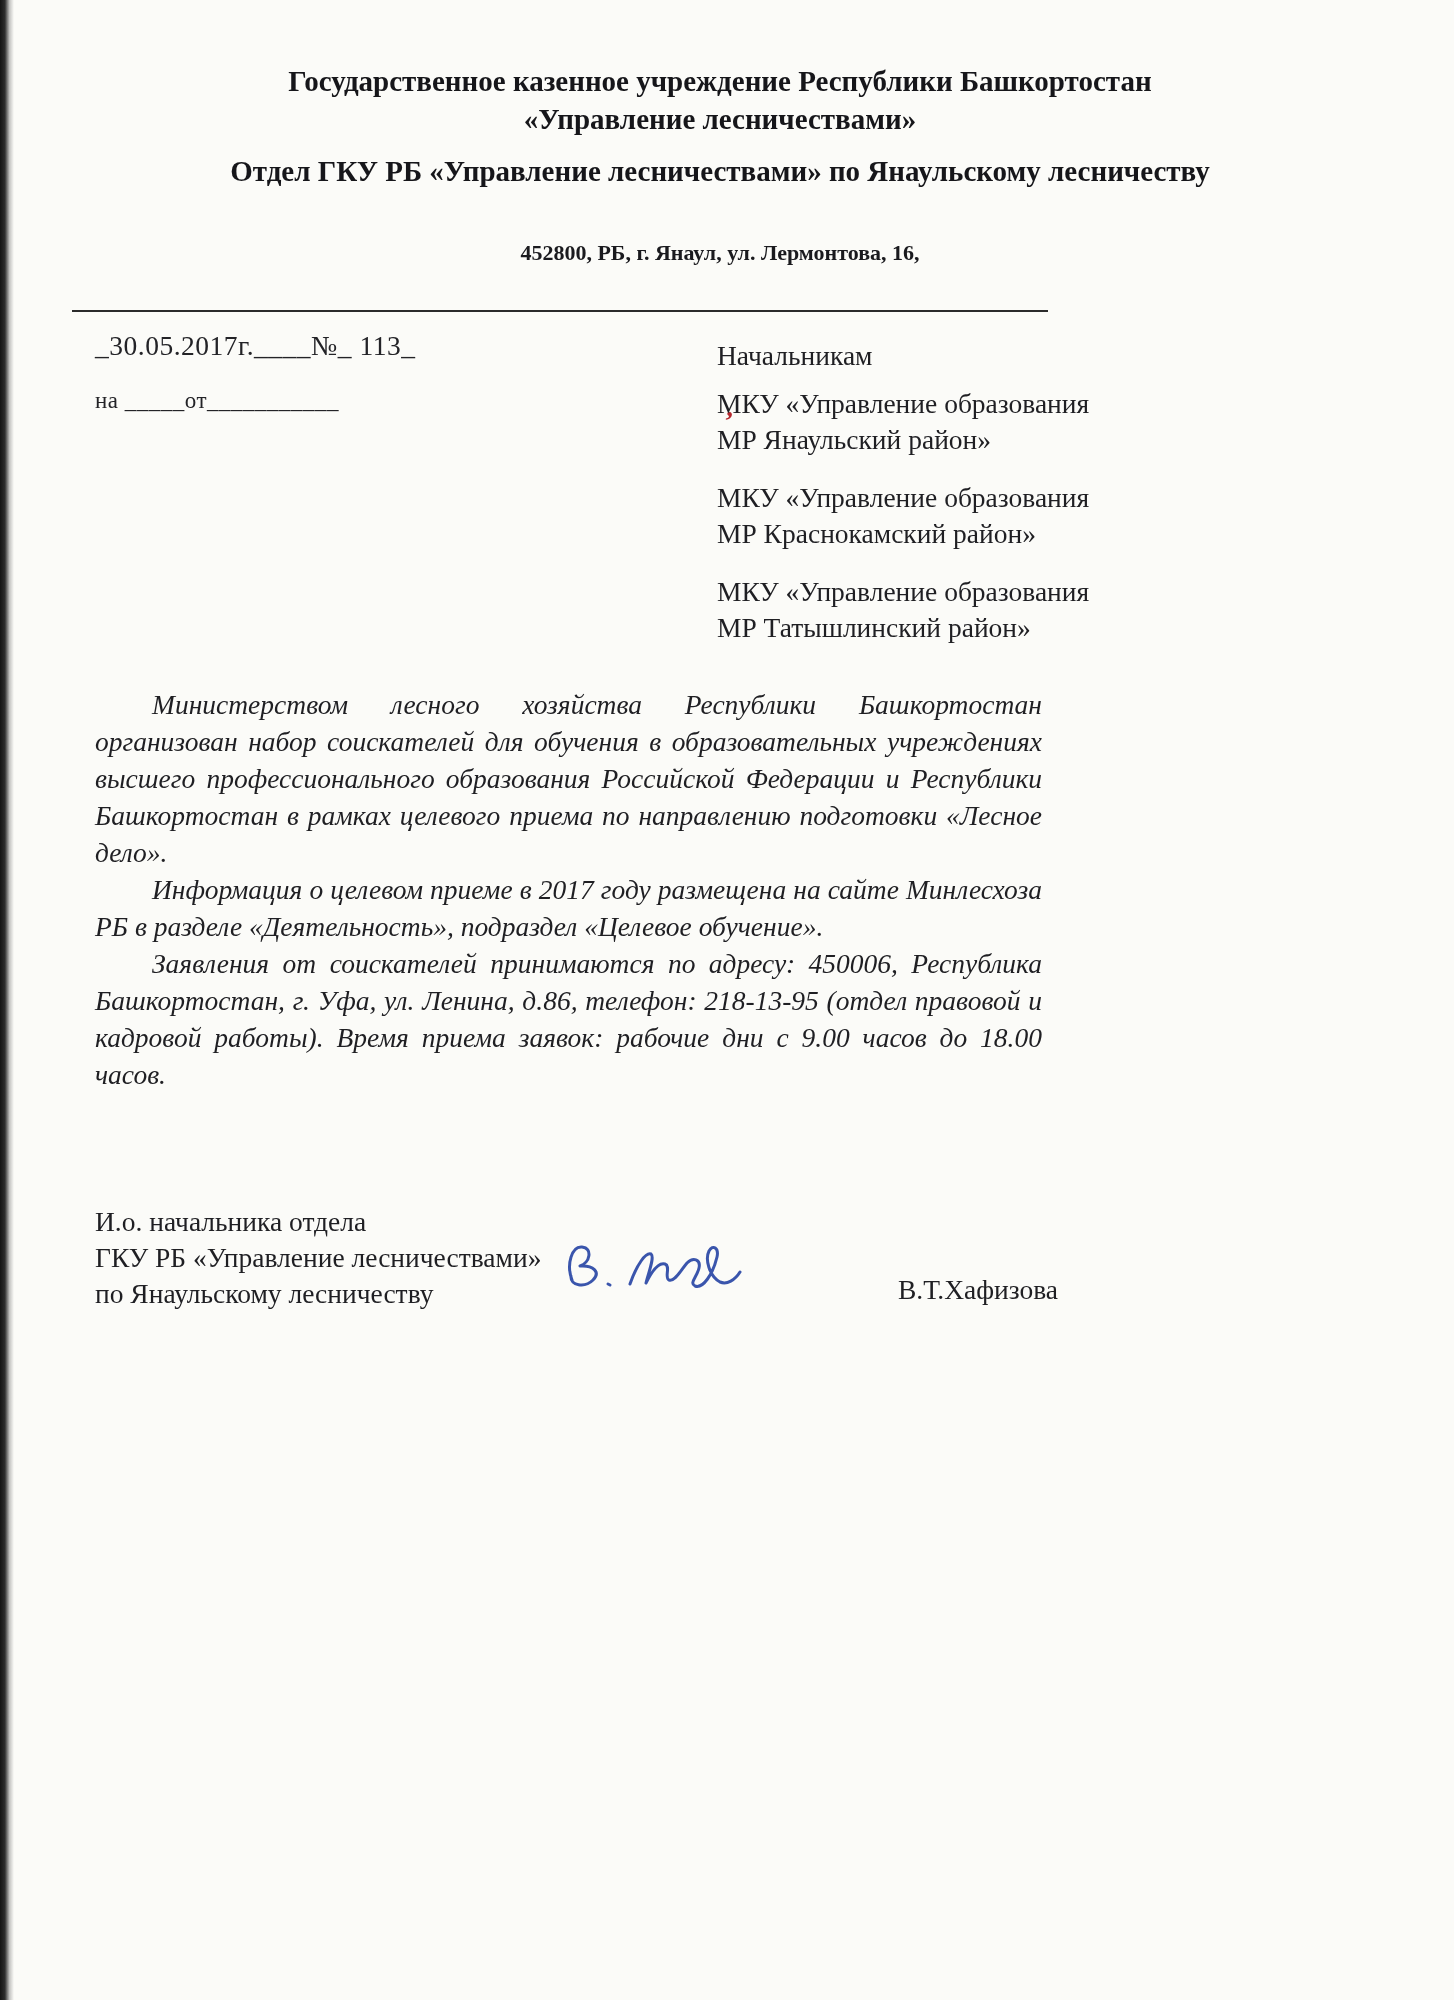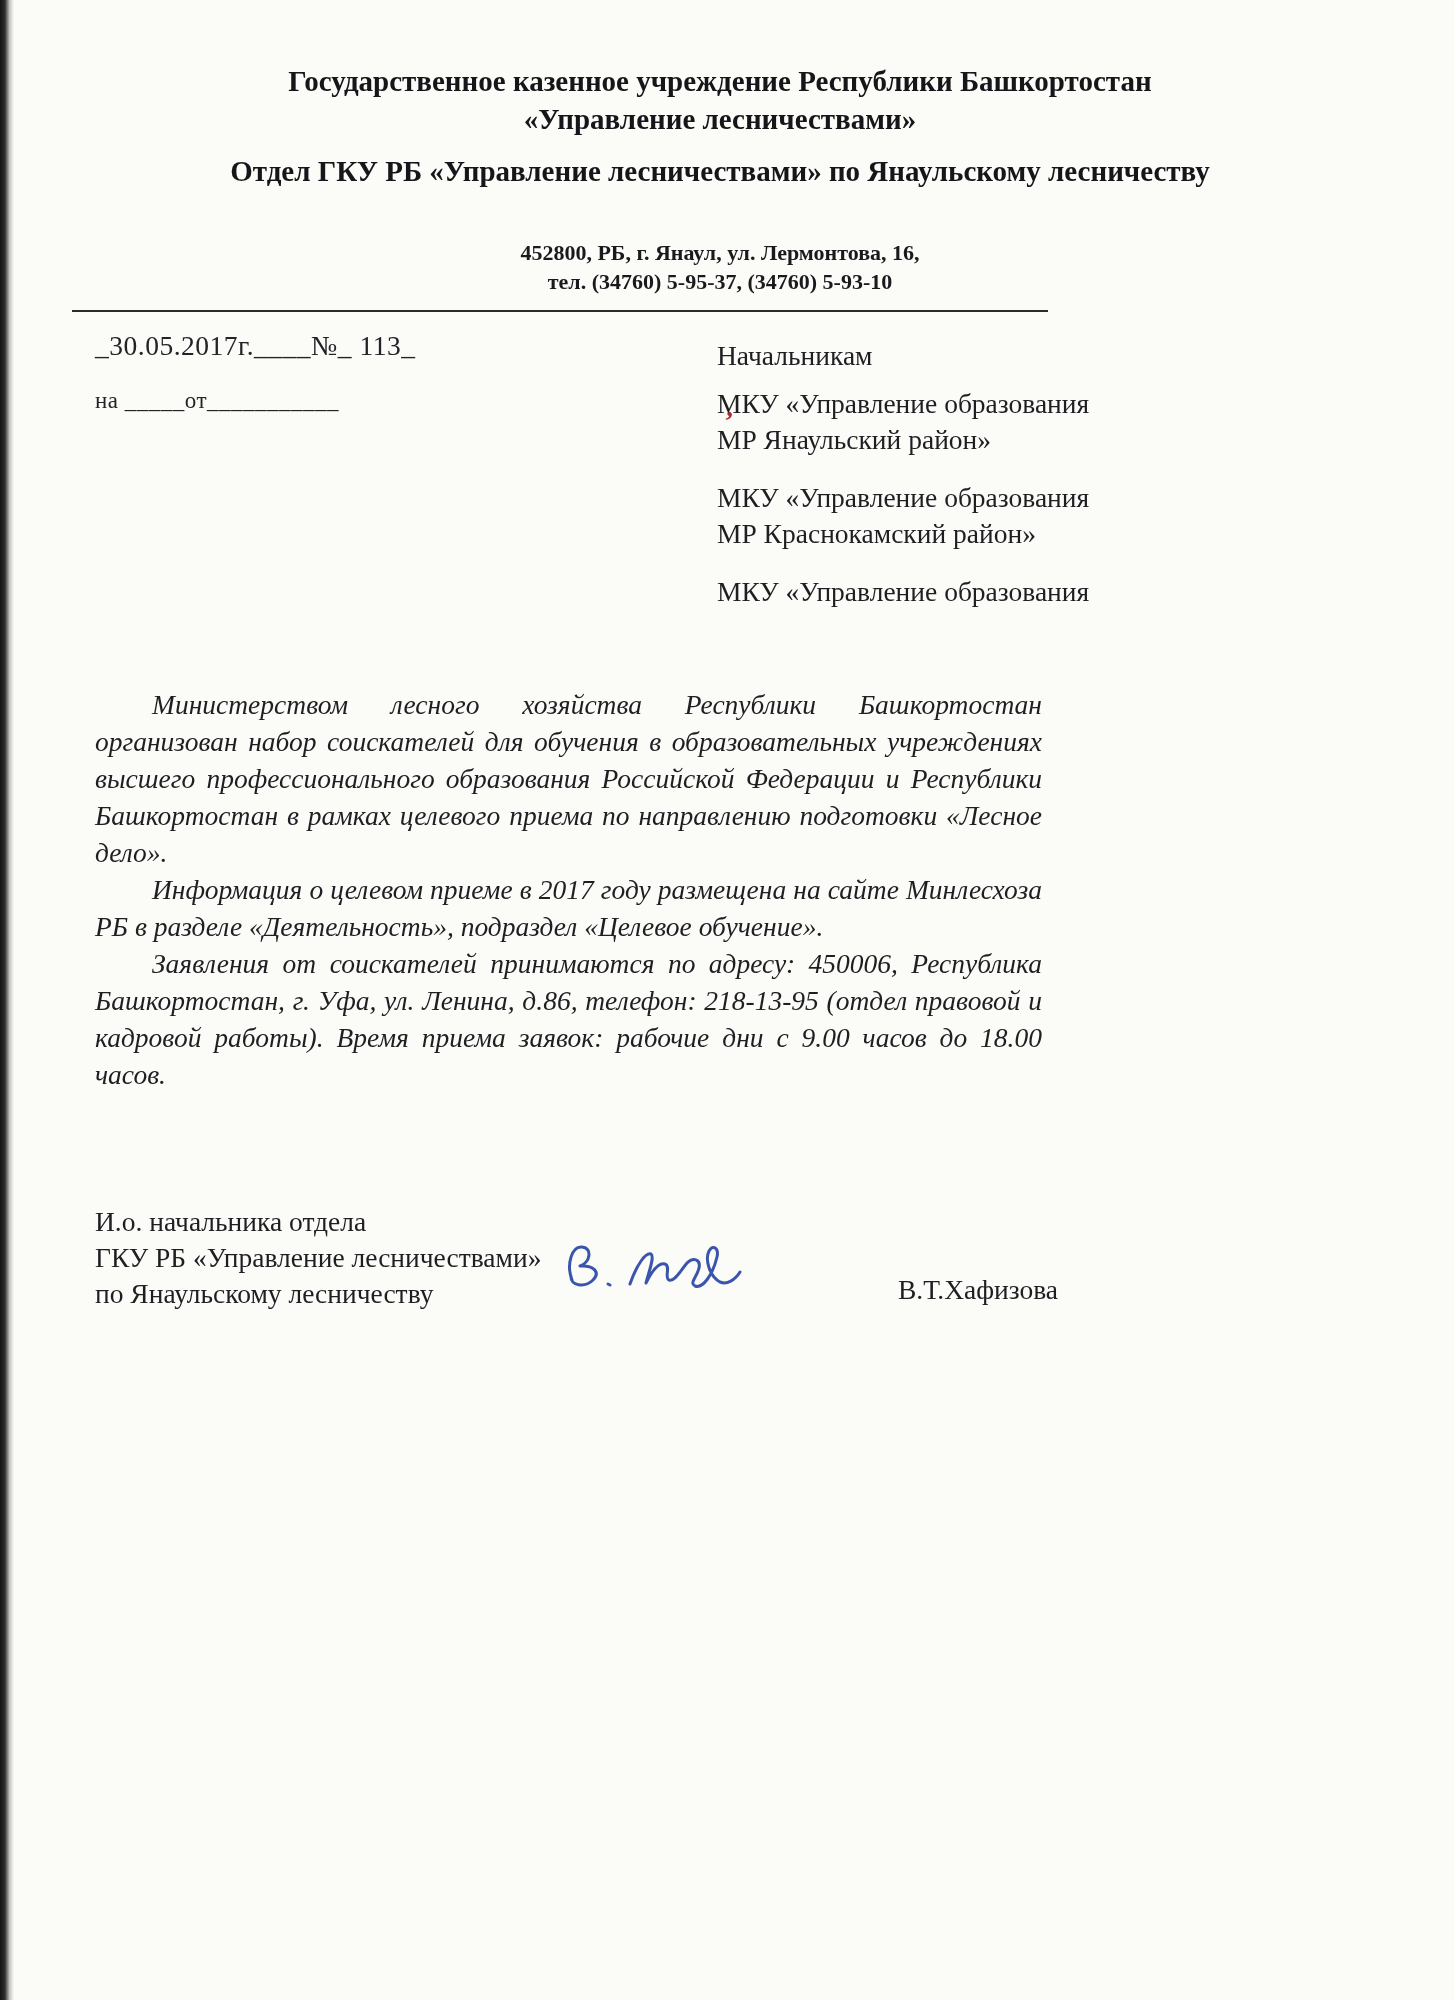--- a/index.html
+++ b/index.html
@@ -95,21 +95,20 @@
     <div>Государственное казенное учреждение Республики Башкортостан</div>
     <div>«Управление лесничествами»</div>
   </div>
 
   <div class="dept-name centered">
     <div>Отдел ГКУ РБ «Управление лесничествами» по Янаульскому лесничеству</div>
   </div>
 
   <div class="address centered">
     <div>452800, РБ, г. Янаул, ул. Лермонтова, 16,</div>
-    <div>тел. (34760) 5-95-37, (34760) 5-93-10</div>
   </div>
 
   <div class="rule"></div>
 
   <div class="ref-line1">_30.05.2017г.____№_ 113_</div>
   <div class="ref-line2">на _____от___________</div>
 
   <div class="red-mark">’</div>
 
   <div class="recipients">
@@ -117,20 +116,21 @@
     <div class="rec-group">
       <div>МКУ «Управление образования</div>
       <div>МР Янаульский район»</div>
     </div>
     <div class="rec-group">
       <div>МКУ «Управление образования</div>
       <div>МР Краснокамский район»</div>
     </div>
     <div class="rec-group">
       <div>МКУ «Управление образования</div>
+      <div>МР Татышлинский район»</div>
     </div>
   </div>
 
   <div class="body-text">
     <p>Министерством лесного хозяйства Республики Башкортостан организован набор соискателей для обучения в образовательных учреждениях высшего профессионального образования Российской Федерации и Республики Башкортостан в рамках целевого приема по направлению подготовки «Лесное дело».</p>
     <p>Информация о целевом приеме в 2017 году размещена на сайте Минлесхоза РБ в разделе «Деятельность», подраздел «Целевое обучение».</p>
     <p>Заявления от соискателей принимаются по адресу: 450006, Республика Башкортостан, г. Уфа, ул. Ленина, д.86, телефон: 218-13-95 (отдел правовой и кадровой работы). Время приема заявок: рабочие дни с 9.00 часов до 18.00 часов.</p>
   </div>
 
   <div class="sign-block">

